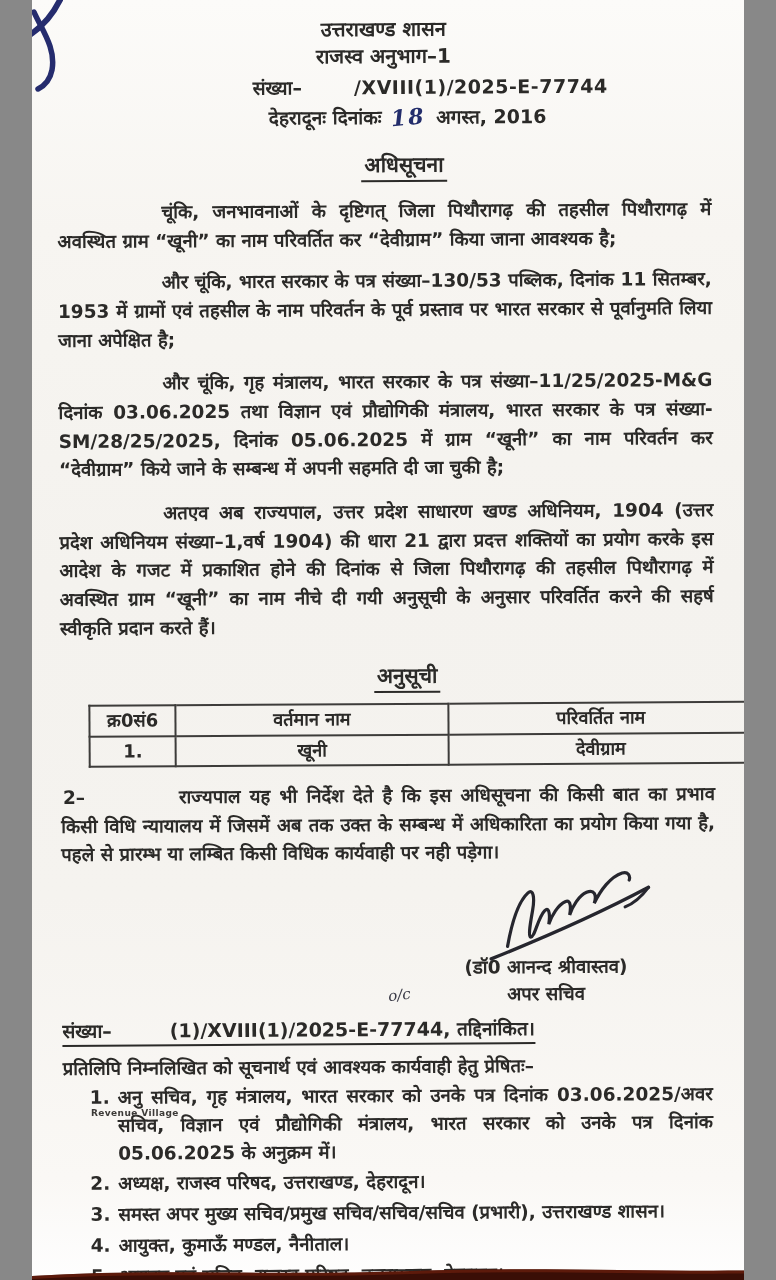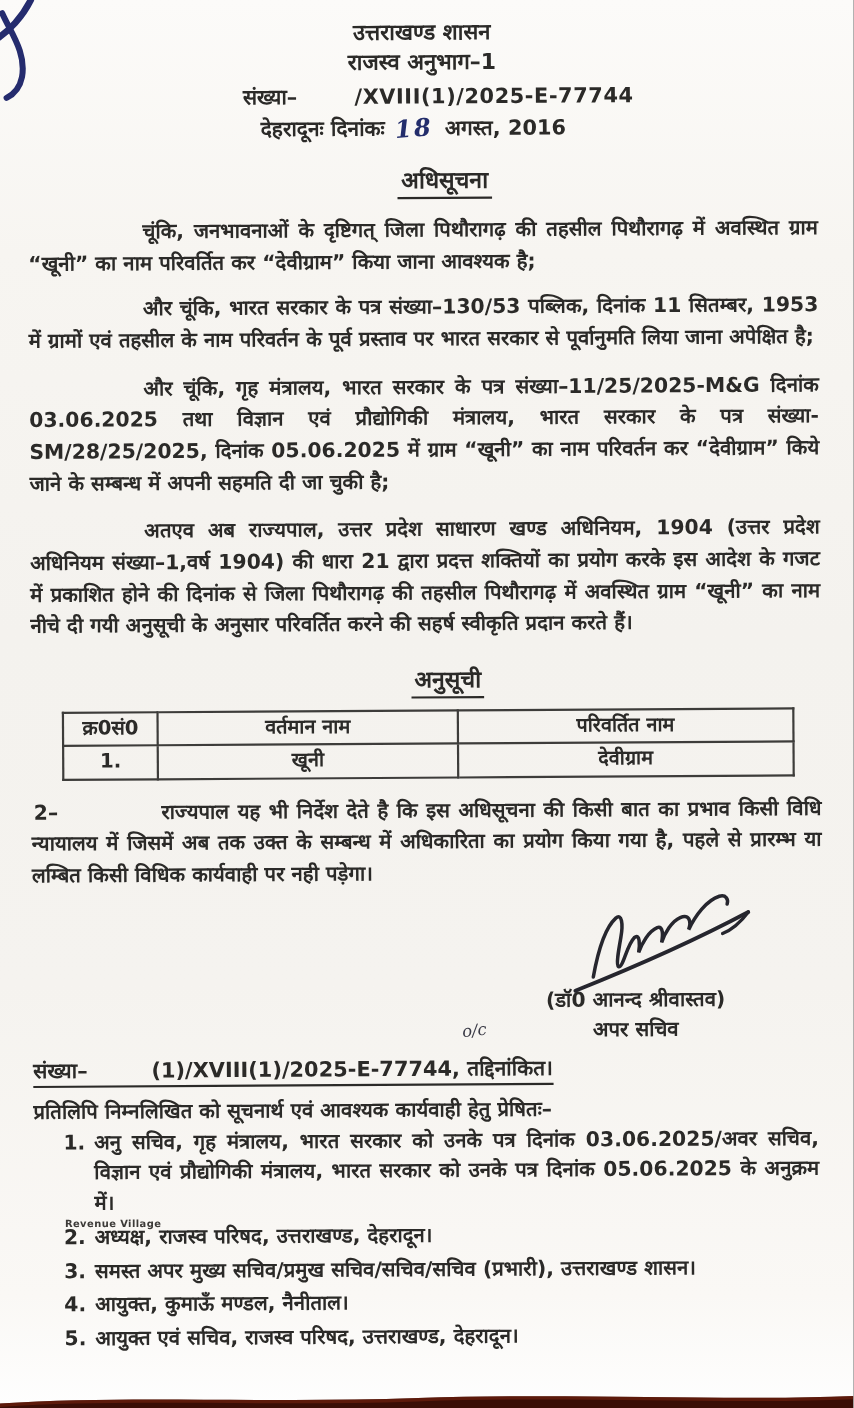--- a/index.html
+++ b/index.html
@@ -1,18 +1,18 @@
 <!DOCTYPE html>
 <html><head>
 <meta charset="utf-8">
 <style>
   * { margin:0; padding:0; box-sizing:border-box; }
   html,body { background:#888; }
   .sheet {
-    position:relative; width:776px; height:1280px; margin:0 auto;
+    position:relative; width:712px; height:1280px; margin:0 auto;
     overflow:hidden;
     background:linear-gradient(180deg,#fcfbf9 0%,#f7f5f1 18%,#f4f2ee 45%,#f5f3ef 70%,#faf8f5 92%,#fefefe 100%);
     font-family:"DejaVu Sans","Liberation Sans",sans-serif;
     color:#2b2a28;
   }
   .content { position:relative; padding:16px 30px 0 28px; transform:rotate(-0.35deg); }
 
   
   .hdr-org, .hdr-dept { text-align:center; font-size:20px; font-weight:700; line-height:1.35; }
   .hdr-number { display:flex; align-items:baseline; margin:4px 0 0 196px; font-size:19px; font-weight:700; }
@@ -111,21 +111,21 @@
     <p class="para">अतएव अब राज्यपाल, उत्तर प्रदेश साधारण खण्ड अधिनियम, 1904 (उत्तर प्रदेश अधिनियम संख्या–1,वर्ष 1904) की धारा 21 द्वारा प्रदत्त शक्तियों का प्रयोग करके इस आदेश के गजट में प्रकाशित होने की दिनांक से जिला पिथौरागढ़ की तहसील पिथौरागढ़ में अवस्थित ग्राम “खूनी” का नाम नीचे दी गयी अनुसूची के अनुसार परिवर्तित करने की सहर्ष स्वीकृति प्रदान करते हैं।</p>
 
     <div class="center-head">
       <span>अनुसूची</span>
     </div>
 
     <div class="sched-wrap">
       <table class="sched">
         <thead>
           <tr>
-            <th class="col-sno">क्र0सं0</th>
+            <th class="col-sno">क्र0सं6</th>
             <th class="col-cur">वर्तमान नाम</th>
             <th class="col-new">परिवर्तित नाम</th>
           </tr>
         </thead>
         <tbody>
           <tr>
             <td>1.</td>
             <td>खूनी</td>
             <td>देवीग्राम</td>
           </tr>

